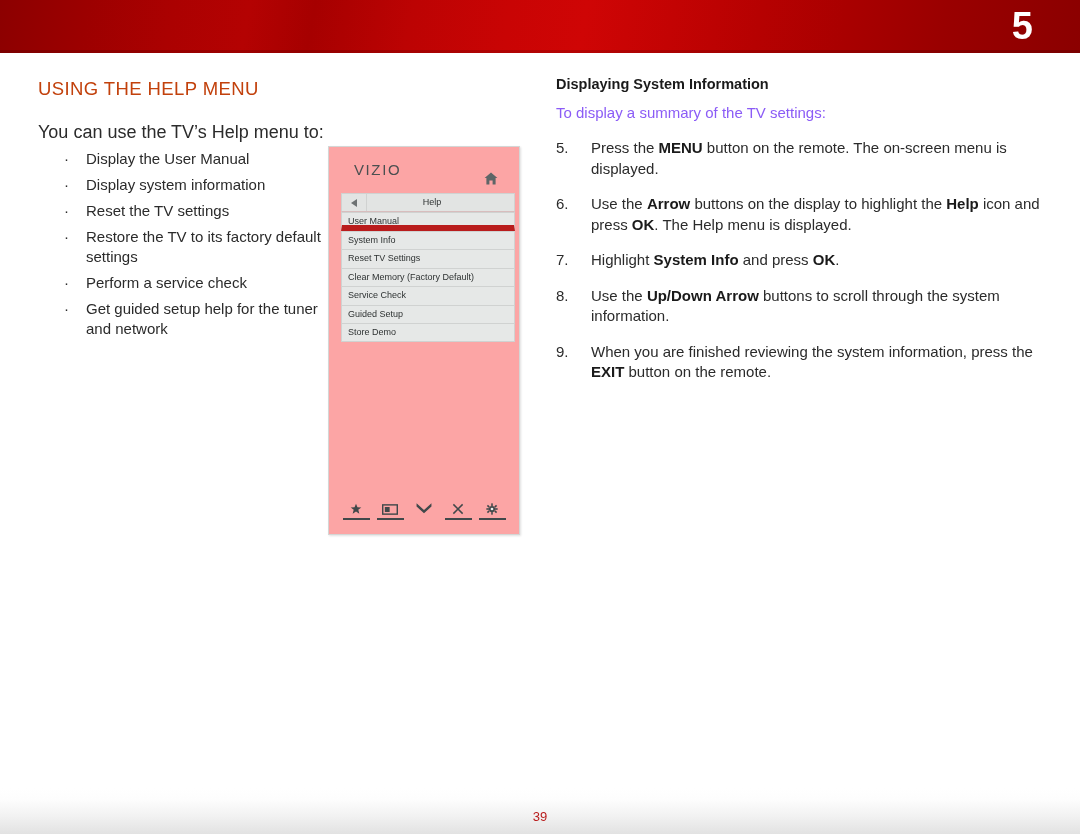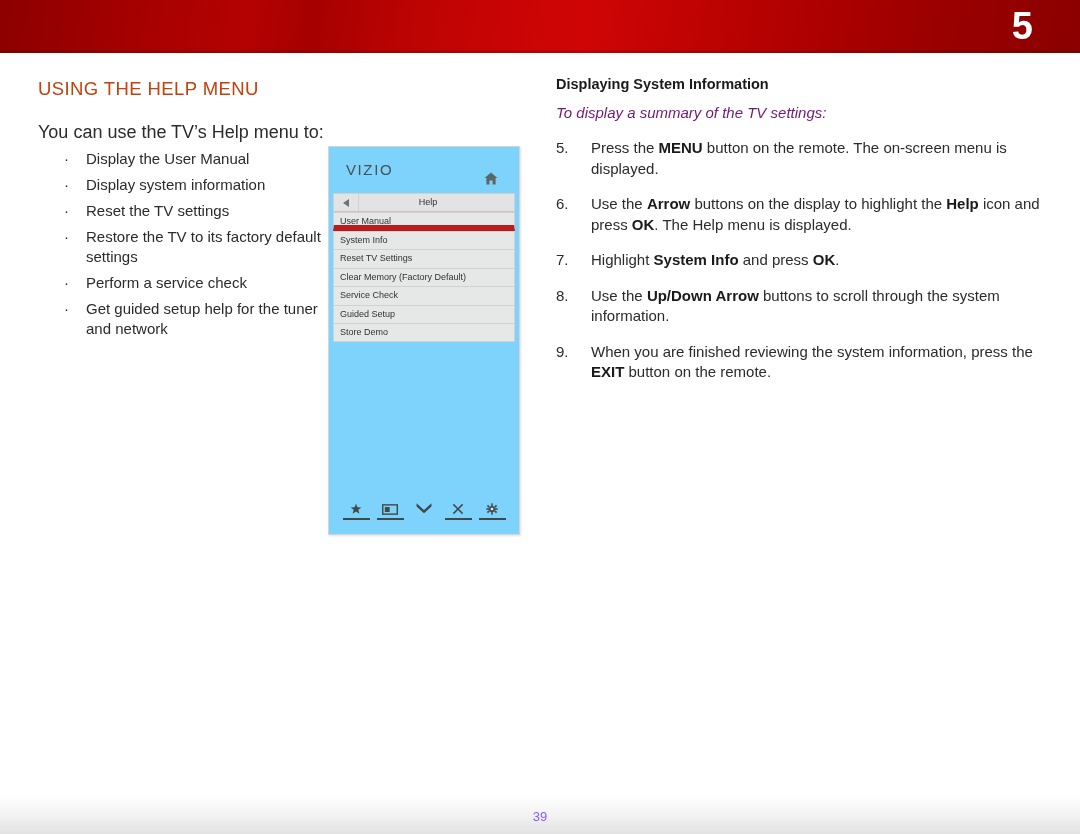--- a/index.html
+++ b/index.html
@@ -65,21 +65,21 @@
     height: 46px;
     background: linear-gradient(to bottom, #ffffff 0%, #fdfdfd 25%, #f2f2f2 60%, #e2e2e2 100%);
   }
   #page-number {
     position: absolute;
     left: 0;
     bottom: 10px;
     width: 1080px;
     text-align: center;
     font-size: 13px;
-    color: #8b5cf6;
+    color: #b91c1c;
     font-family: "Liberation Sans", sans-serif;
   }
 
   
   #left-column {
     position: absolute;
     left: 38px;
     top: 78px;
     width: 290px;
   }
@@ -126,23 +126,22 @@
   }
   #subsection-title {
     font-size: 14.5px;
     font-weight: bold;
     color: #1a1a1a;
     margin: 0 0 11px 0;
   }
   #lead-line {
     font-size: 15px;
     line-height: 20px;
-    color: #701a75;
+    color: #8b5cf6;
     margin: 0 0 15px 0;
-    font-style: italic;
   }
   ol.steps {
     list-style: none;
     margin: 0;
     padding: 0;
   }
   ol.steps li {
     position: relative;
     font-size: 15px;
     line-height: 20.5px;
@@ -161,24 +160,25 @@
   }
   .b { font-weight: bold; color: #1a1a1a; }
 
   
   #tv-menu-panel {
     position: absolute;
     left: 328px;
     top: 146px;
     width: 192px;
     height: 389px;
-    background: #7dd3fc;
+    background: #fca5a5;
     border: 1px solid #d4d6d5;
     box-shadow: 1px 1px 2px rgba(0,0,0,0.12);
     box-sizing: border-box;
+    padding-left: 8px;
   }
   #tv-brand-row {
     position: relative;
     height: 46px;
   }
   #vizio-logo {
     position: absolute;
     left: 17px;
     top: 14px;
     font-size: 15px;

